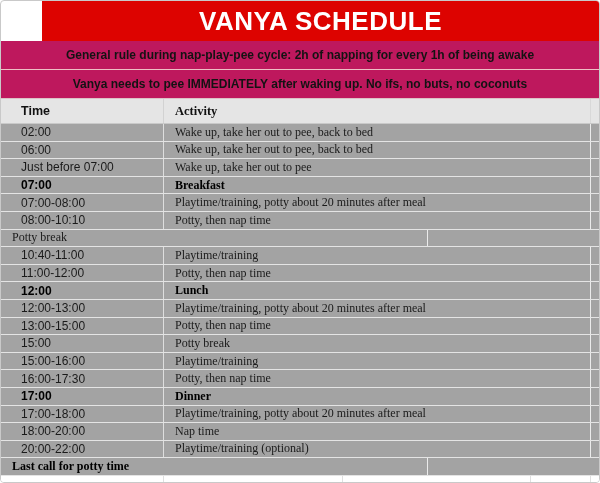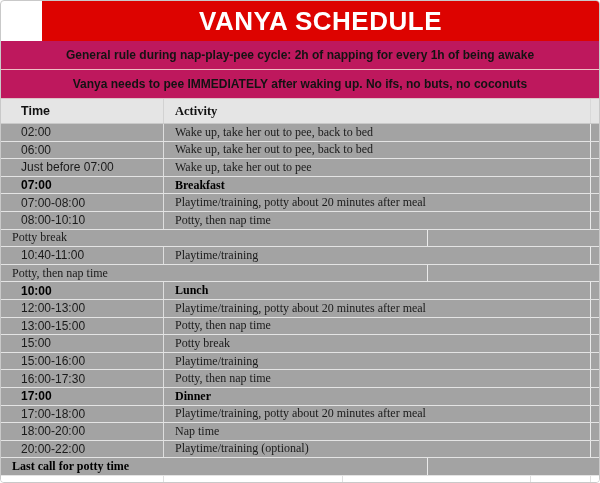--- a/index.html
+++ b/index.html
@@ -143,25 +143,26 @@
       <div class="row">
         <div class="cell activity">Potty break</div>
         <div class="cell filler"></div>
       </div>
       <div class="row">
         <div class="cell time">10:40-11:00</div>
         <div class="cell activity">Playtime/training</div>
         <div class="cell filler"></div>
       </div>
       <div class="row">
-        <div class="cell activity">Potty, then nap time</div>
-        <div class="cell filler"></div>
-      </div>
-      <div class="row bold">
-        <div class="cell time">10:00</div>
+        <div class="cell time">11:00-12:00</div>
+        <div class="cell activity">Potty, then nap time</div>
+        <div class="cell filler"></div>
+      </div>
+      <div class="row bold">
+        <div class="cell time">12:00</div>
         <div class="cell activity">Lunch</div>
         <div class="cell filler"></div>
       </div>
       <div class="row">
         <div class="cell time">12:00-13:00</div>
         <div class="cell activity">Playtime/training, potty about 20 minutes after meal</div>
         <div class="cell filler"></div>
       </div>
       <div class="row">
         <div class="cell time">13:00-15:00</div>

